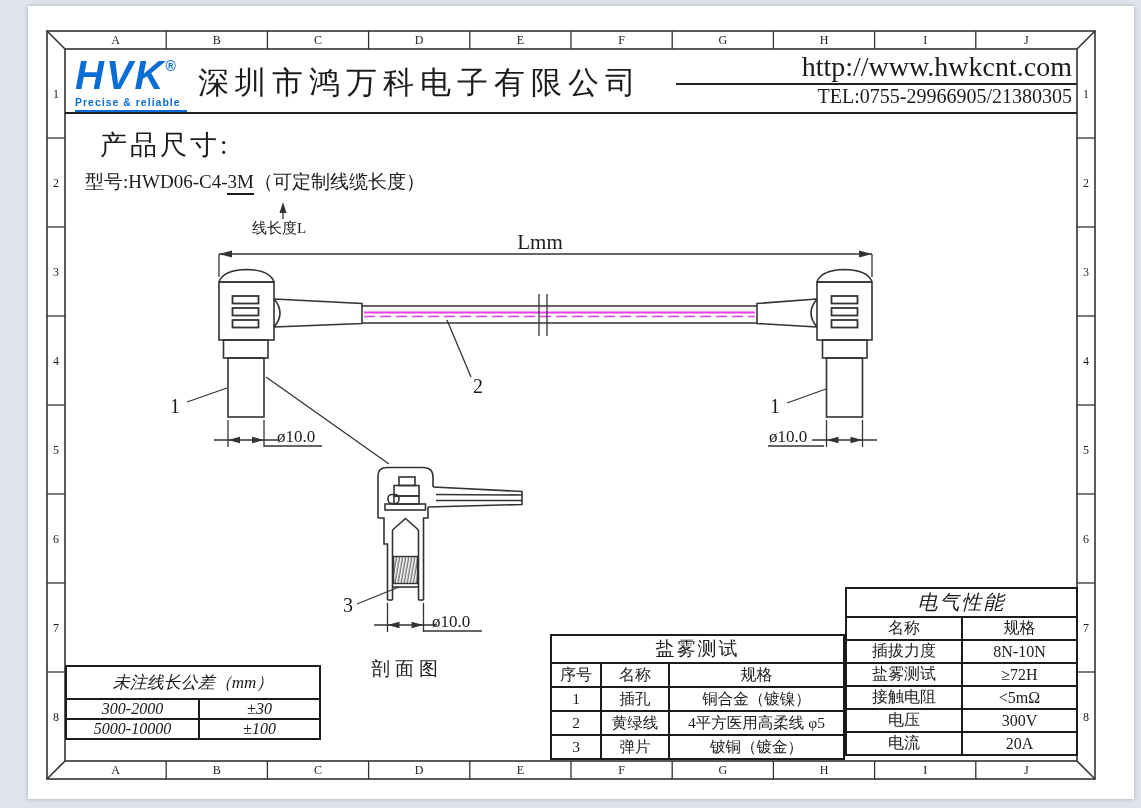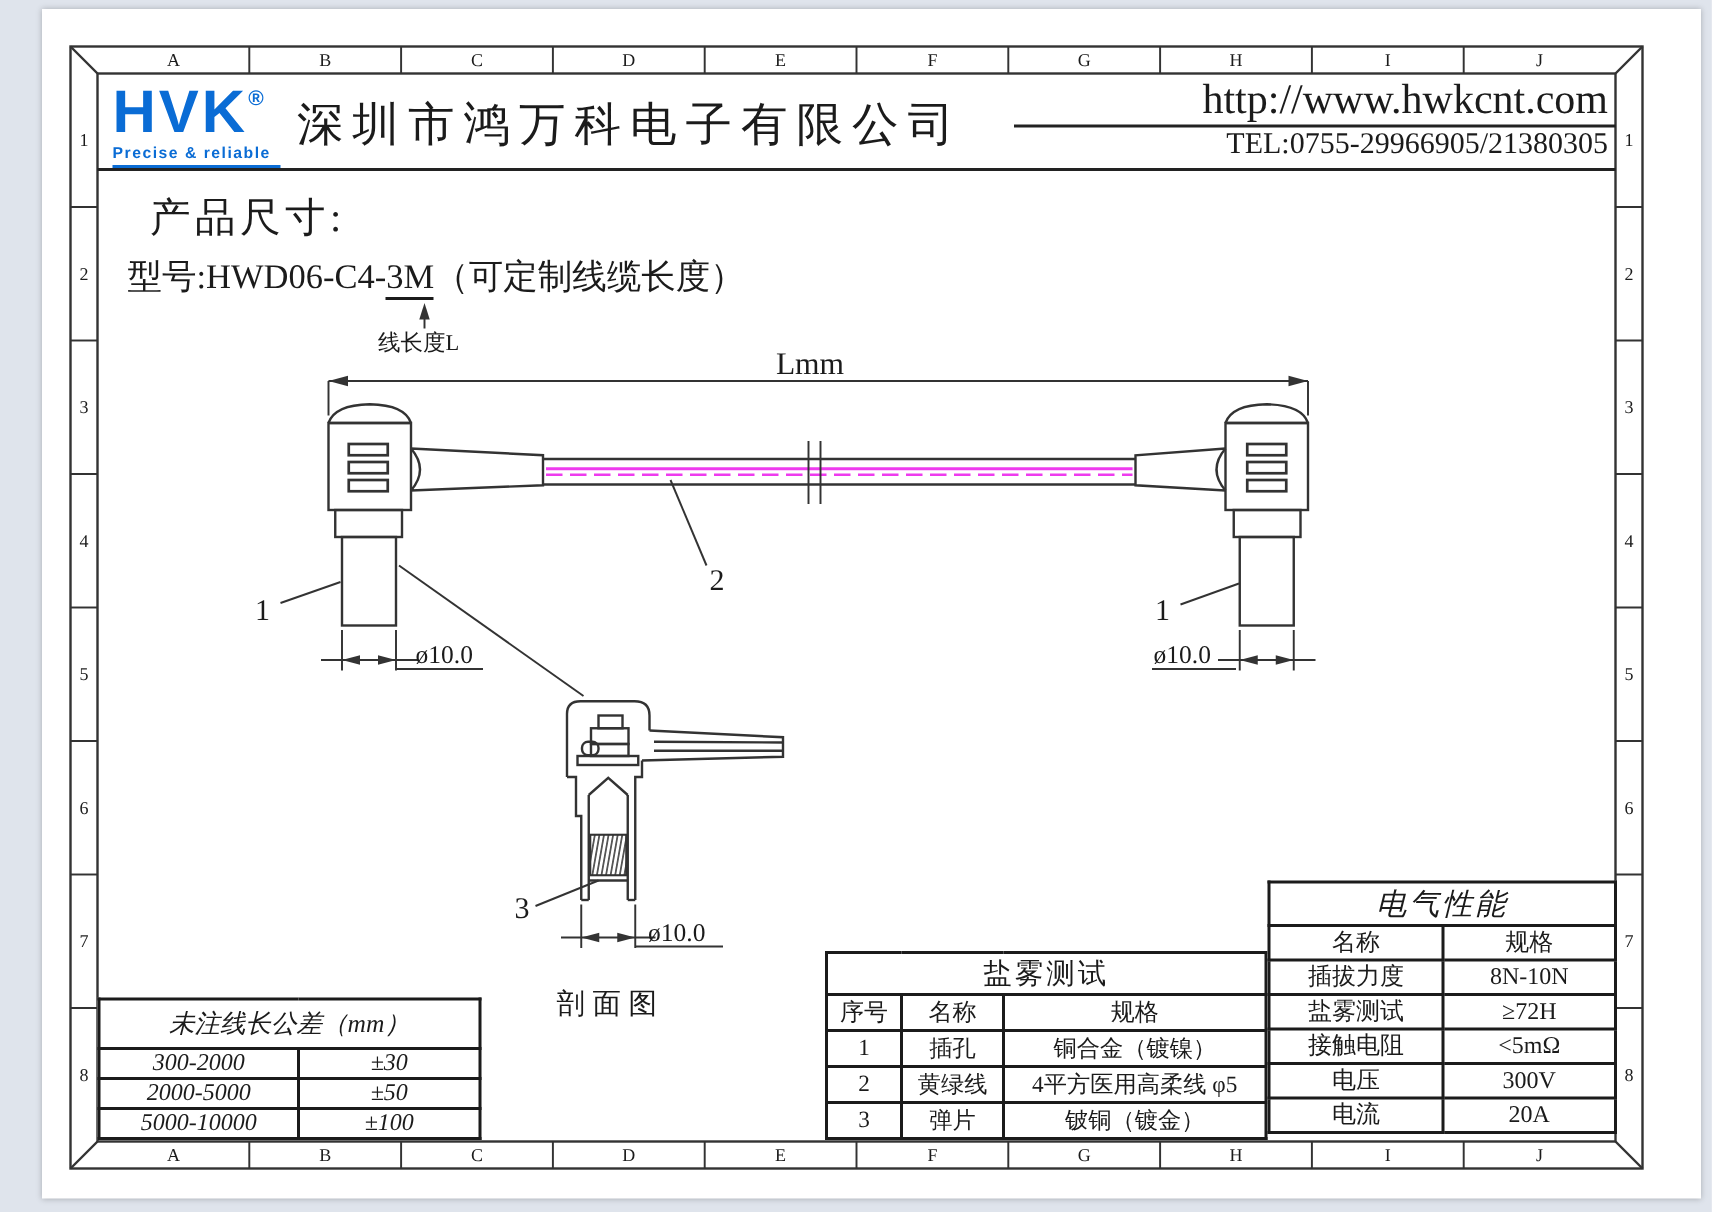--- a/index.html
+++ b/index.html
@@ -2,30 +2,30 @@
 <html><head>
 <meta charset="utf-8">
 <style>
   html,body{margin:0;padding:0;background:#dfe4ec;width:1141px;height:808px;overflow:hidden;}
   #stage{position:relative;width:1141px;height:808px;background:#dfe4ec;font-family:"Liberation Serif",serif;color:#1b1b1b;}
   #sheet{position:absolute;left:28px;top:6px;width:1106px;height:793px;background:#ffffff;box-shadow:0 0 4px rgba(0,0,0,.25);}
   svg{position:absolute;left:0;top:0;}
   .abs{position:absolute;white-space:nowrap;}
   
   #logo{left:75px;top:56px;width:120px;color:#0a6cd5;font-family:"Liberation Sans",sans-serif;}
-  #logo .hvk{font-size:40px;font-weight:bold;letter-spacing:2px;line-height:38px;}
+  #logo .hvk{font-size:40px;font-weight:bold;letter-spacing:2px;line-height:38px;font-style:italic;}
   #logo .reg{font-size:14px;vertical-align:18px;font-weight:bold;}
   #logo .tag{font-size:10.5px;font-weight:bold;letter-spacing:1px;margin-top:2px;}
   #logo .rule{height:2px;background:#0a6cd5;margin-top:2px;width:112px;}
   #company{left:198px;top:62px;font-size:31px;font-weight:400;letter-spacing:6px;}
   #website{right:69px;top:51px;font-size:28px;}
   #tel{right:69px;top:85px;font-size:20px;}
   
   #sec-title{left:100px;top:127px;font-size:27px;letter-spacing:3px;}
-  #model{left:85px;top:169px;font-size:23px;}
+  #model{left:85px;top:169px;font-size:19px;}
   #model .u{border-bottom:2px solid #1b1b1b;padding-bottom:1px;}
   #section-caption{left:371px;top:656px;font-size:19px;letter-spacing:5px;}
   
   table{border-collapse:collapse;table-layout:fixed;position:absolute;background:#fff;}
   th,td{border:2px solid #1b1b1b;text-align:center;vertical-align:middle;padding:0;font-weight:normal;overflow:hidden;}
   #tol-table{left:65px;top:665px;width:256px;font-style:italic;}
   #tol-table th{height:31px;font-size:17px;}
   #tol-table td{height:18px;font-size:16px;}
   #tol-table col:nth-child(1){width:133px;}
   #mat-table{left:550px;top:634px;width:295px;}
@@ -278,24 +278,20 @@
         <tr>
           <th colspan="2">未注线长公差（mm）</th>
         </tr>
       </thead>
     <tbody id="tol-body">
         <tr>
           <td>300-2000</td>
           <td>±30</td>
         </tr>
         <tr>
-          <td>2000-5000</td>
-          <td>±50</td>
-        </tr>
-        <tr>
           <td>5000-10000</td>
           <td>±100</td>
         </tr>
       </tbody>
   </table>
 
   <table id="mat-table">
     <colgroup>
         <col style="width:50px">
         <col style="width:68px">

